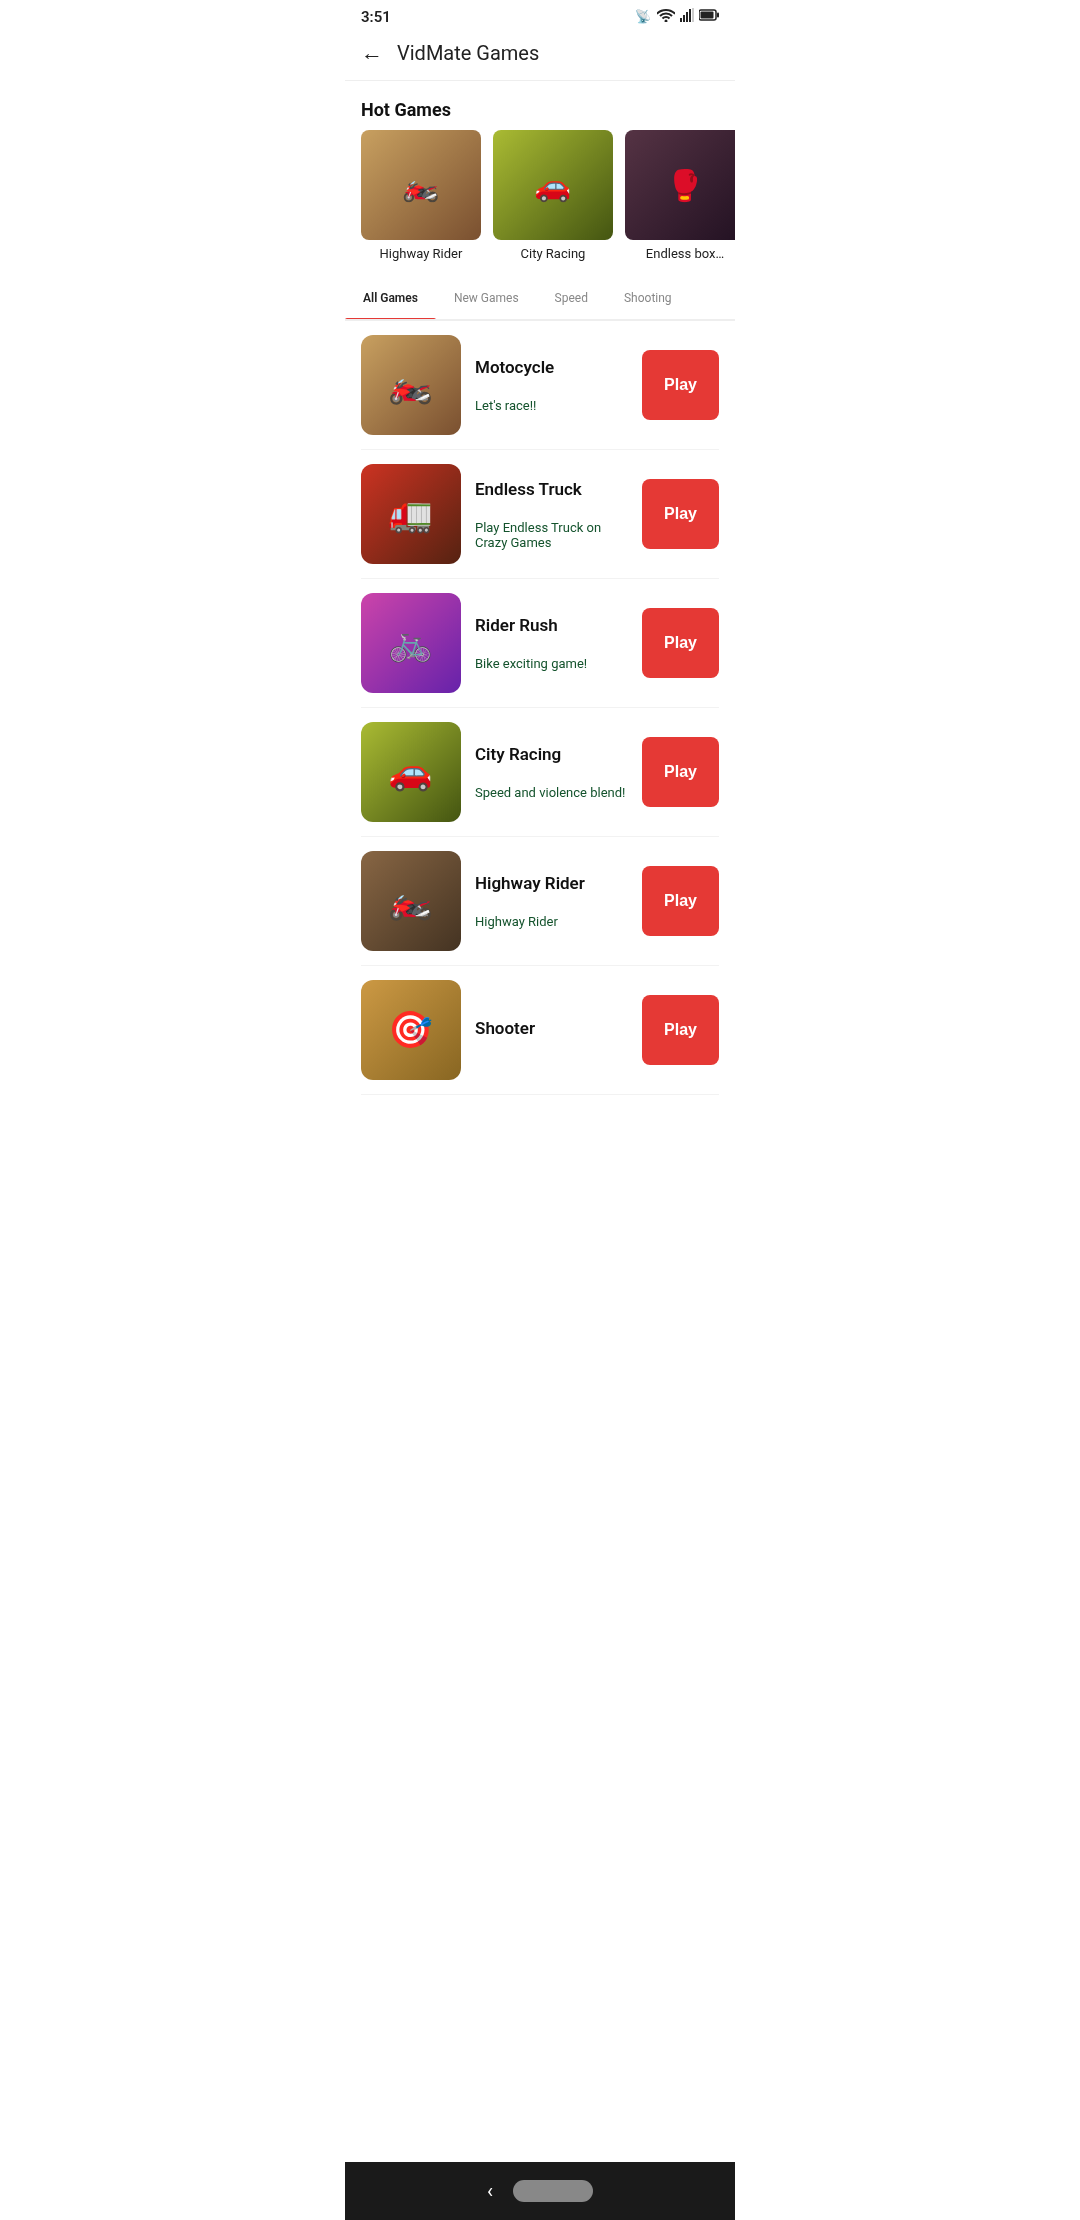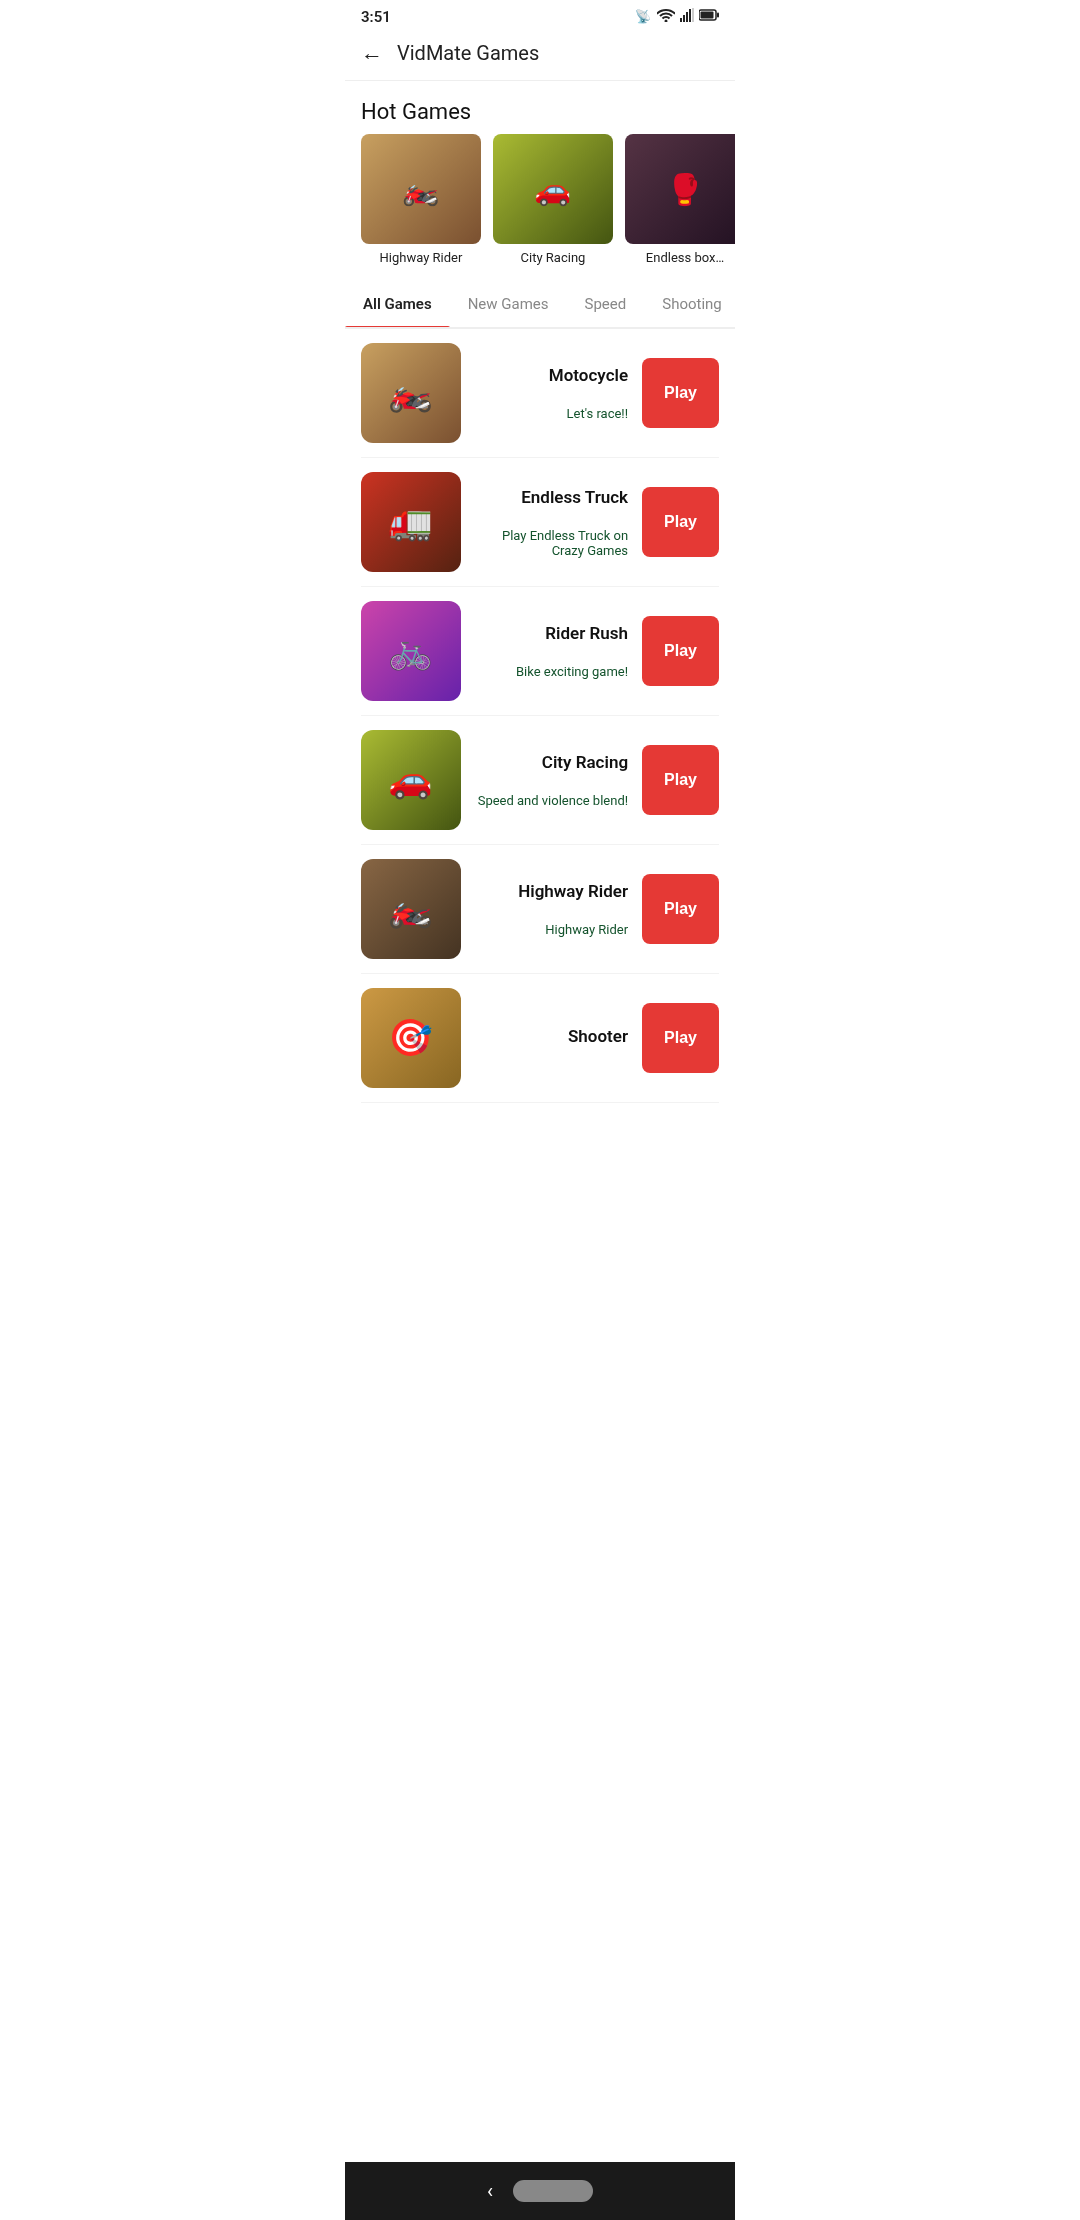--- a/index.html
+++ b/index.html
@@ -43,22 +43,22 @@
       font-size: 22px;
       color: #222;
       cursor: pointer;
     }
     .header-title {
       font-size: 20px;
       font-weight: 400;
       color: #222;
     }
     .section-title {
-      font-size: 22px;
-      font-weight: 400;
+      font-size: 18px;
+      font-weight: 700;
       color: #111;
       padding: 18px 16px 10px;
     }
     .hot-games-scroll {
       display: flex;
       overflow-x: auto;
       padding: 0 16px 16px;
       gap: 12px;
       scrollbar-width: none;
     }
@@ -86,21 +86,21 @@
     }
     .tabs {
       display: flex;
       border-bottom: 2px solid #eee;
       overflow-x: auto;
       scrollbar-width: none;
     }
     .tabs::-webkit-scrollbar { display: none; }
     .tab-item {
       padding: 14px 18px;
-      font-size: 15px;
+      font-size: 12px;
       color: #888;
       white-space: nowrap;
       cursor: pointer;
       position: relative;
       flex-shrink: 0;
     }
     .tab-item.active {
       color: #222;
       font-weight: 600;
     }
@@ -127,21 +127,20 @@
     .game-row-thumb {
       width: 100px;
       height: 100px;
       border-radius: 12px;
       flex-shrink: 0;
       overflow: hidden;
       background: #ddd;
     }
     .game-row-info {
       flex: 1;
-      text-align: right;
     }
     .game-row-name {
       font-size: 17px;
       font-weight: 600;
       color: #111;
       margin-bottom: 4px;
     }
     .game-row-desc {
       font-size: 13px;
       color: #14532d;

